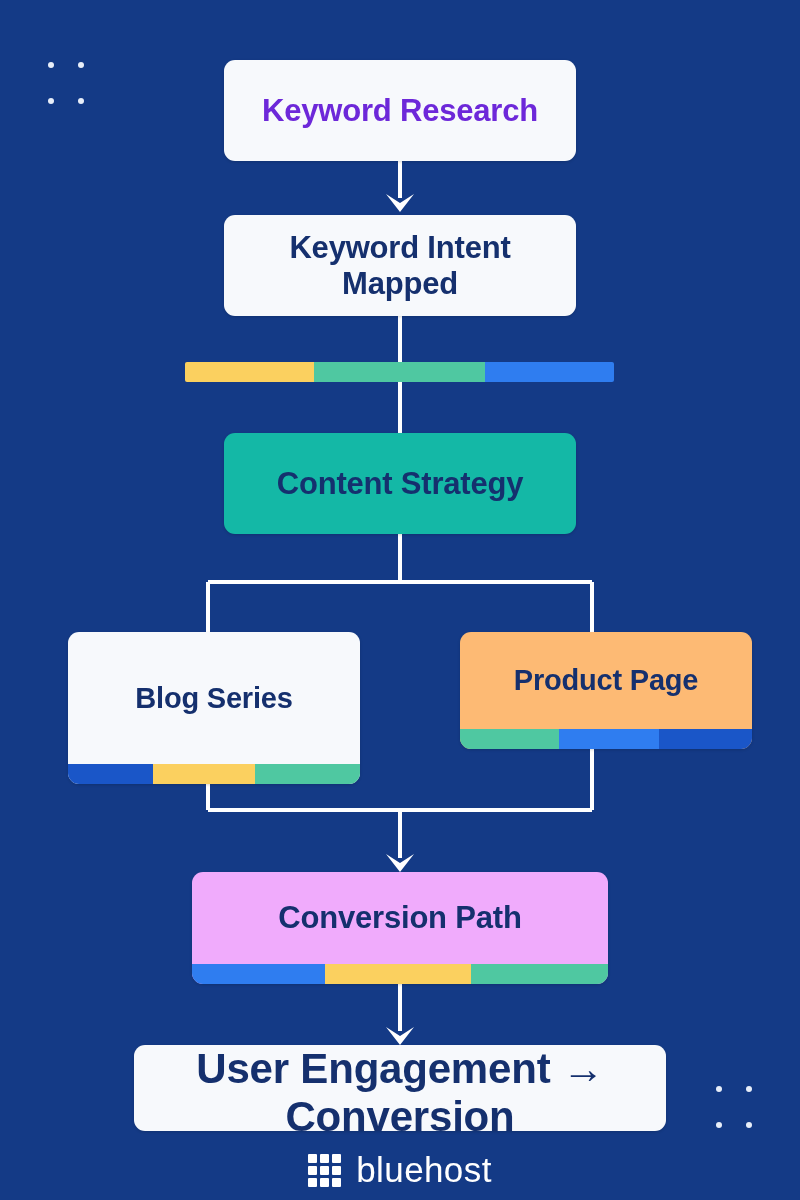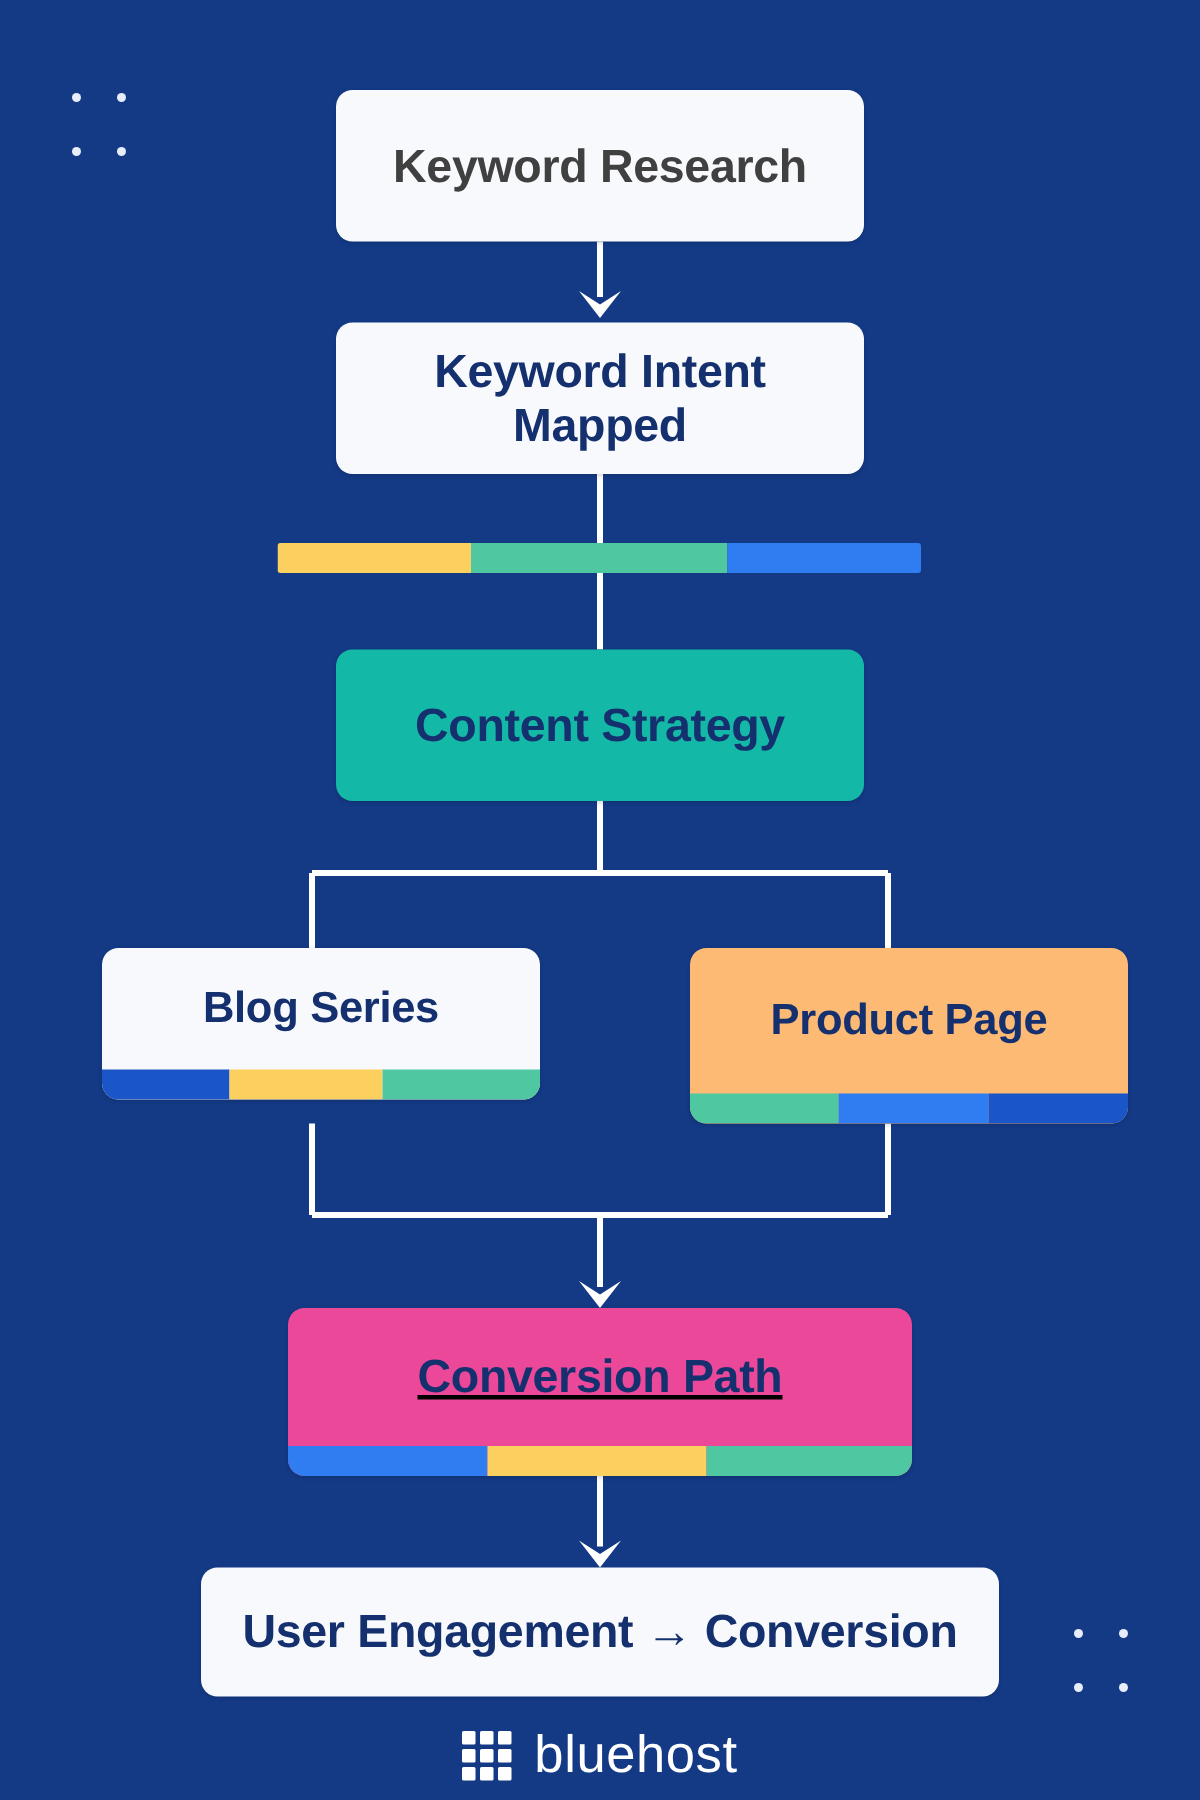--- a/index.html
+++ b/index.html
@@ -78,32 +78,32 @@
     width: 100%;
     height: 20px;
     flex: 0 0 20px;
   }
   .node-bar > span { display: block; height: 100%; }
 
   
   #node-keyword-research   { left: 224px; top: 60px;   width: 352px; height: 101px; }
   #node-search-intent      { left: 224px; top: 215px;  width: 352px; height: 101px; }
   #node-content-strategy   { left: 224px; top: 433px;  width: 352px; height: 101px; }
-  #node-blog-series        { left: 68px;  top: 632px;  width: 292px; height: 101px; }
+  #node-blog-series        { left: 68px;  top: 632px;  width: 292px; height: 152px; }
   #node-product-page       { left: 440px; top: 632px;  width: 292px; height: 117px; }
   #node-conversion-path    { left: 192px; top: 872px;  width: 416px; height: 112px; }
   #node-user-engagement    { left: 134px; top: 1045px; width: 532px; height: 86px; }
 
   #node-keyword-research .node-label,
   #node-search-intent .node-label,
   #node-content-strategy .node-label { font-size: 31px; }
   #node-blog-series .node-label,
   #node-product-page .node-label     { font-size: 29px; }
   #node-conversion-path .node-label  { font-size: 31px; }
-  #node-user-engagement .node-label  { font-size: 31px; }
+  #node-user-engagement .node-label  { font-size: 42px; }
 
   
   #standalone-bar {
     position: absolute;
     left: 185px;
     top: 362px;
     width: 429px;
     height: 20px;
     display: flex;
     border-radius: 2px;
@@ -182,21 +182,21 @@
       <line x1="400" y1="984" x2="400" y2="1031"></line>
     </g>
     <g fill="#FFFFFF">
       <path d="M386 194 L400 212 L414 194 L400 203 Z"></path>
       <path d="M386 854 L400 872 L414 854 L400 863 Z"></path>
       <path d="M386 1027 L400 1045 L414 1027 L400 1036 Z"></path>
     </g>
   </svg>
 
   <div class="node" id="node-keyword-research" style="background: rgb(247, 249, 252);">
-    <div class="node-label" style="color: #404040;">Keyword Research</div>
+    <div class="node-label" style="color: #6d28d9;">Keyword Research</div>
   </div>
 
   <div class="node" id="node-search-intent" style="background: rgb(247, 249, 252);">
     <div class="node-label" style="color: rgb(21, 48, 110);">Keyword Intent Mapped</div>
   </div>
 
   <div id="standalone-bar">
     <span style="background: rgb(251, 208, 95); width: 30%;"></span>
     <span style="background: rgb(79, 200, 161); width: 40%;"></span>
     <span style="background: rgb(47, 125, 240); width: 30%;"></span>
@@ -217,21 +217,21 @@
 
   <div class="node" id="node-product-page" style="background: #fdba74; margin-left: 20px;">
     <div class="node-label" style="color: rgb(21, 48, 110);">Product Page</div>
     <div class="node-bar">
       <span style="background: rgb(79, 200, 161); width: 34%;"></span>
       <span style="background: rgb(47, 125, 240); width: 34%;"></span>
       <span style="background: rgb(26, 86, 200); width: 32%;"></span>
     </div>
   </div>
 
-  <div class="node" id="node-conversion-path" style="background: #ec4899; text-decoration: underline;">
+  <div class="node" id="node-conversion-path" style="background: #f0abfc;">
     <div class="node-label" style="color: rgb(21, 48, 110);">Conversion Path</div>
     <div class="node-bar">
       <span style="background: rgb(47, 125, 240); width: 32%;"></span>
       <span style="background: rgb(251, 208, 95); width: 35%;"></span>
       <span style="background: rgb(79, 200, 161); width: 33%;"></span>
     </div>
   </div>
 
   <div class="node" id="node-user-engagement" style="background: rgb(247, 249, 252);">
     <div class="node-label" style="color: rgb(21, 48, 110);">User Engagement → Conversion</div>

